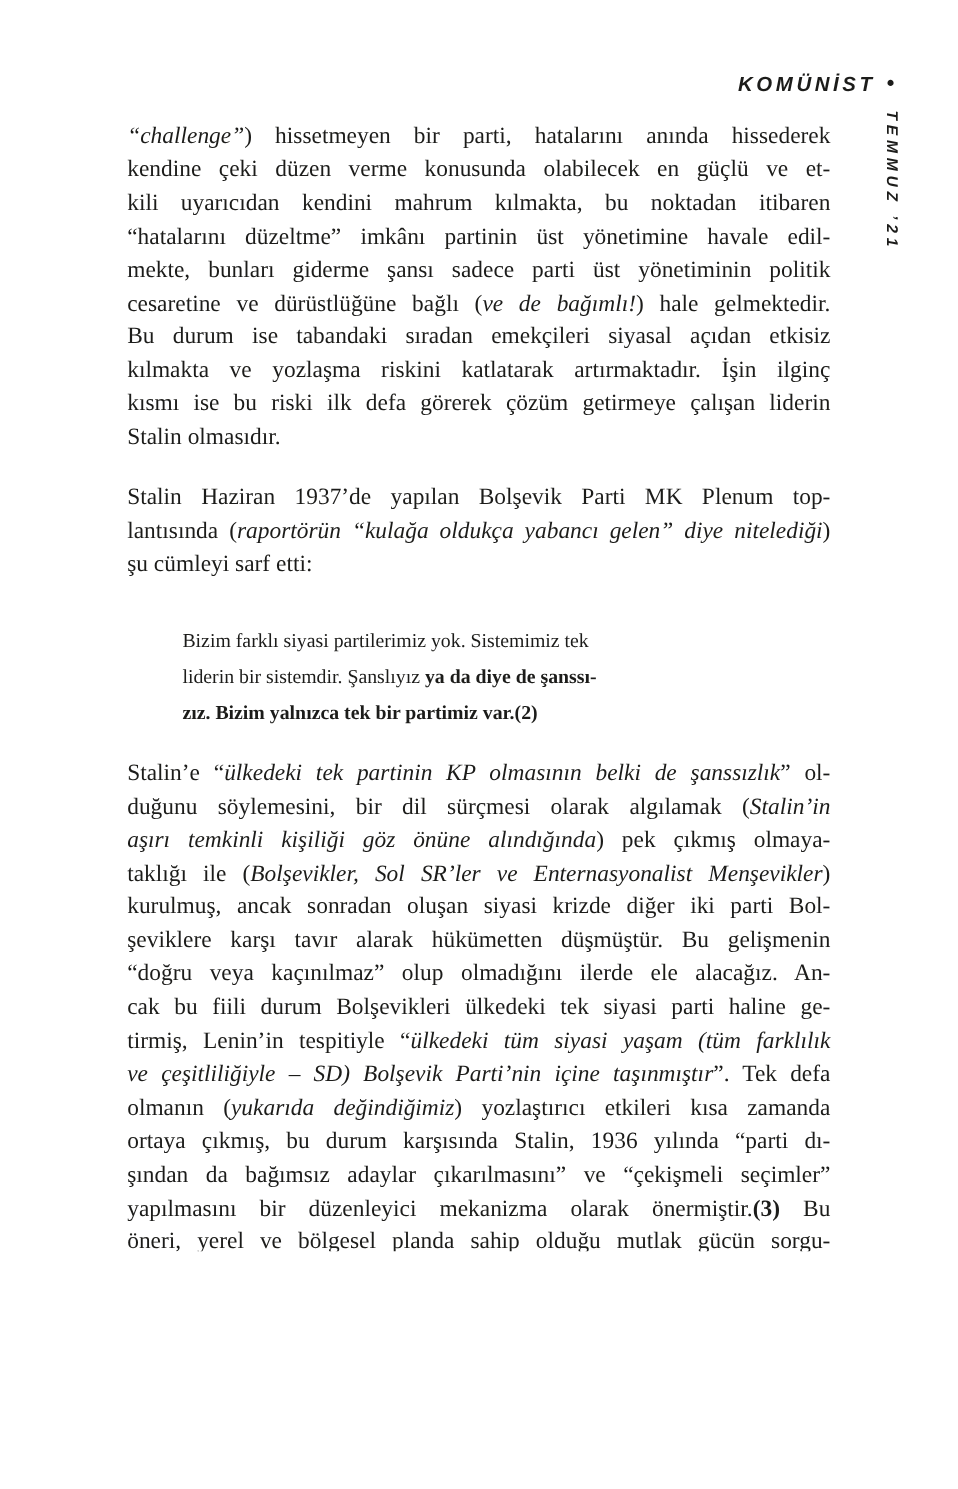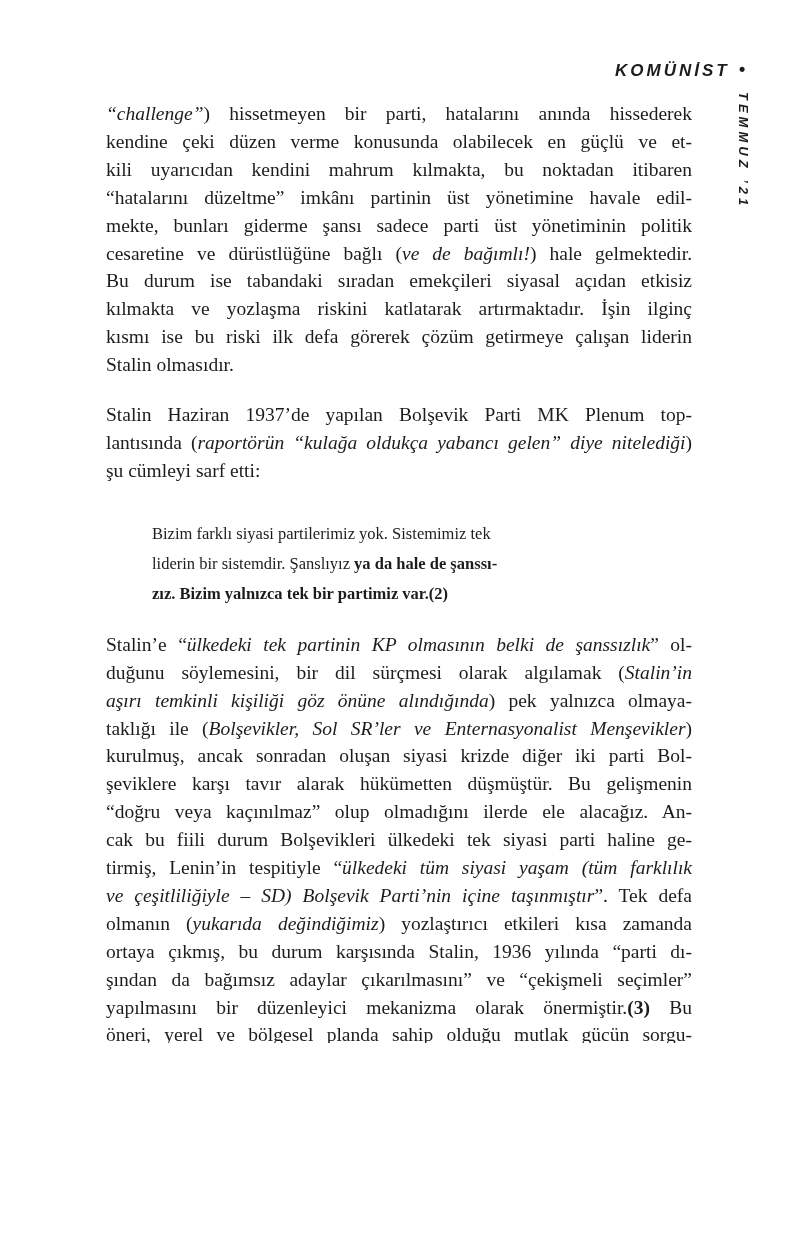--- a/index.html
+++ b/index.html
@@ -69,27 +69,27 @@
         <div class="line"><span>kısmı ise bu riski ilk defa görerek çözüm getirmeye çalışan liderin</span></div>
         <div class="line end"><span>Stalin olmasıdır.</span></div>
       </div>
       <div class="paragraph">
         <div class="line"><span>Stalin Haziran 1937’de yapılan Bolşevik Parti MK Plenum top-</span></div>
         <div class="line"><span>lantısında (</span><span class="i">raportörün “kulağa oldukça yabancı gelen” diye nitelediği</span><span>)</span></div>
         <div class="line end"><span>şu cümleyi sarf etti:</span></div>
       </div>
       <div class="quote">
         <div class="line"><span>Bizim farklı siyasi partilerimiz yok. Sistemimiz tek</span></div>
-        <div class="line"><span>liderin bir sistemdir. Şanslıyız </span><span class="b">ya da hale de şanssı-</span></div>
+        <div class="line"><span>liderin bir sistemdir. Şanslıyız </span><span class="b">ya da diye de şanssı-</span></div>
         <div class="line end"><span class="b">zız. Bizim yalnızca tek bir partimiz var.(2)</span></div>
       </div>
       <div class="paragraph">
         <div class="line"><span>Stalin’e “</span><span class="i">ülkedeki tek partinin KP olmasının belki de şanssızlık</span><span>” ol-</span></div>
         <div class="line"><span>duğunu söylemesini, bir dil sürçmesi olarak algılamak (</span><span class="i">Stalin’in</span></div>
-        <div class="line"><span class="i">aşırı temkinli kişiliği göz önüne alındığında</span><span>) pek yalnızca olmaya-</span></div>
+        <div class="line"><span class="i">aşırı temkinli kişiliği göz önüne alındığında</span><span>) pek çıkmış olmaya-</span></div>
         <div class="line"><span>taklığı ile (</span><span class="i">Bolşevikler, Sol SR’ler ve Enternasyonalist Menşevikler</span><span>)</span></div>
         <div class="line"><span>kurulmuş, ancak sonradan oluşan siyasi krizde diğer iki parti Bol-</span></div>
         <div class="line"><span>şeviklere karşı tavır alarak hükümetten düşmüştür. Bu gelişmenin</span></div>
         <div class="line"><span>“doğru veya kaçınılmaz” olup olmadığını ilerde ele alacağız. An-</span></div>
         <div class="line"><span>cak bu fiili durum Bolşevikleri ülkedeki tek siyasi parti haline ge-</span></div>
         <div class="line"><span>tirmiş, Lenin’in tespitiyle “</span><span class="i">ülkedeki tüm siyasi yaşam (tüm farklılık</span></div>
         <div class="line"><span class="i">ve çeşitliliğiyle – SD) Bolşevik Parti’nin içine taşınmıştır</span><span>”. Tek defa</span></div>
         <div class="line"><span>olmanın (</span><span class="i">yukarıda değindiğimiz</span><span>) yozlaştırıcı etkileri kısa zamanda</span></div>
         <div class="line"><span>ortaya çıkmış, bu durum karşısında Stalin, 1936 yılında “parti dı-</span></div>
         <div class="line"><span>şından da bağımsız adaylar çıkarılmasını” ve “çekişmeli seçimler”</span></div>

